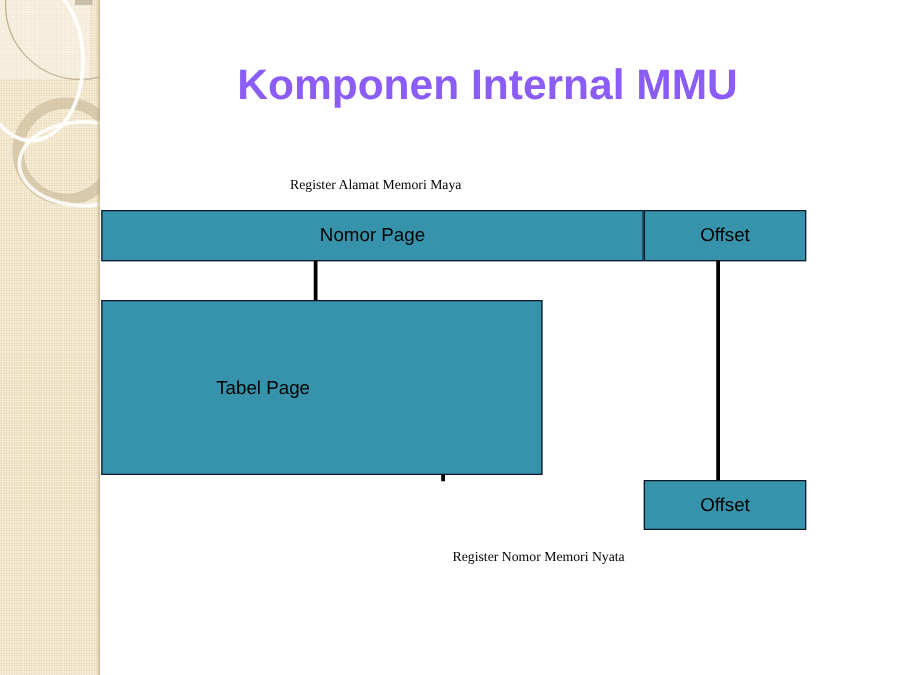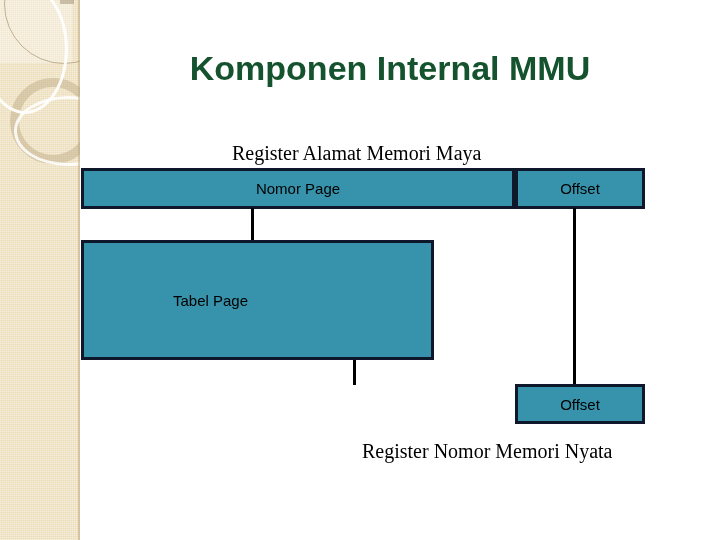--- a/index.html
+++ b/index.html
@@ -85,56 +85,56 @@
 
   
   .slide-title {
     position: absolute;
     left: 90px;
     top: 48px;
     width: 600px;
     text-align: center;
     font-size: 34px;
     font-weight: bold;
-    color: #14532d;
+    color: #8b5cf6;
     letter-spacing: 0px;
     line-height: 40px;
     white-space: nowrap;
   }
 
   
   .caption {
     position: absolute;
     font-family: "Liberation Serif", serif;
-    font-size: 20px;
+    font-size: 11px;
     color: #000000;
     white-space: nowrap;
   }
   #caption-top   { left: 232px; top: 142px; }
   #caption-bottom{ left: 362px; top: 440px; }
 
   
   .box {
     position: absolute;
     background: #3793AB;
-    border: 3px solid #0f172a;
+    border: 1px solid #0f172a;
     box-sizing: border-box;
     color: #000000;
     font-size: 15px;
     font-family: "Liberation Sans", sans-serif;
     display: flex;
     align-items: center;
     justify-content: center;
     white-space: nowrap;
   }
 
   #box-nomor-page   { left: 81px;  top: 168px; width: 434px; height: 41px; }
   #box-offset-top   { left: 515px; top: 168px; width: 130px; height: 41px; }
 
-  #box-tabel-page   { left: 81px;  top: 240px; width: 353px; height: 120px; }
+  #box-tabel-page   { left: 81px;  top: 240px; width: 353px; height: 140px; }
   #box-tabel-page .box-label { position: relative; left: -47px; }
 
   #box-nomor-frame  { left: 298px; top: 384px; width: 217px; height: 40px; }
   #box-offset-bot   { left: 515px; top: 384px; width: 130px; height: 40px; }
 
   
   .connector {
     position: absolute;
     background: #000000;
   }

